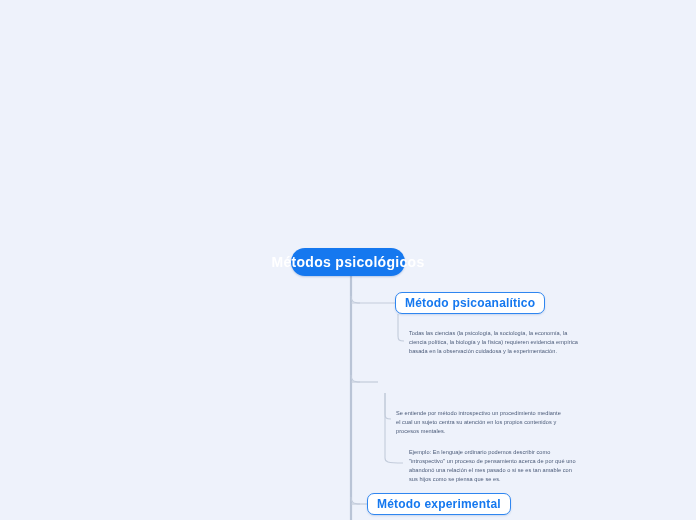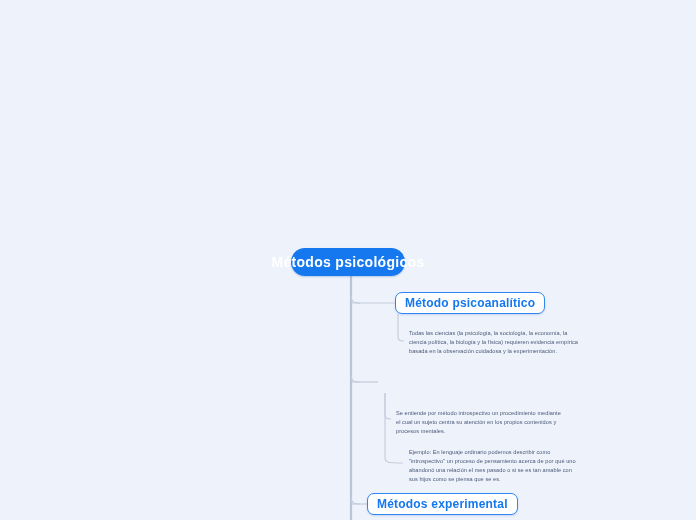--- a/index.html
+++ b/index.html
@@ -127,16 +127,16 @@
   </div>
 
   <div class="leaf-text" id="leaf-ciencias">Todas las ciencias (la psicología, la sociología, la economía, la ciencia política, la biología y la física) requieren evidencia empírica basada en la observación cuidadosa y la experimentación.</div>
 
 
   <div class="leaf-text" id="leaf-introspectivo">Se entiende por método introspectivo un procedimiento mediante el cual un sujeto centra su atención en los propios contenidos y procesos mentales.</div>
 
   <div class="leaf-text" id="leaf-ejemplo">Ejemplo: En lenguaje ordinario podemos describir como "introspectivo" un proceso de pensamiento acerca de por qué uno abandonó una relación el mes pasado o si se es tan amable con sus hijos como se piensa que se es.</div>
 
   <div class="node branch-node" id="node-experimental">
-    <span>Métodos experimental</span>
+    <span>Método experimental</span>
   </div>
 
 </div>
 
 </body></html>

